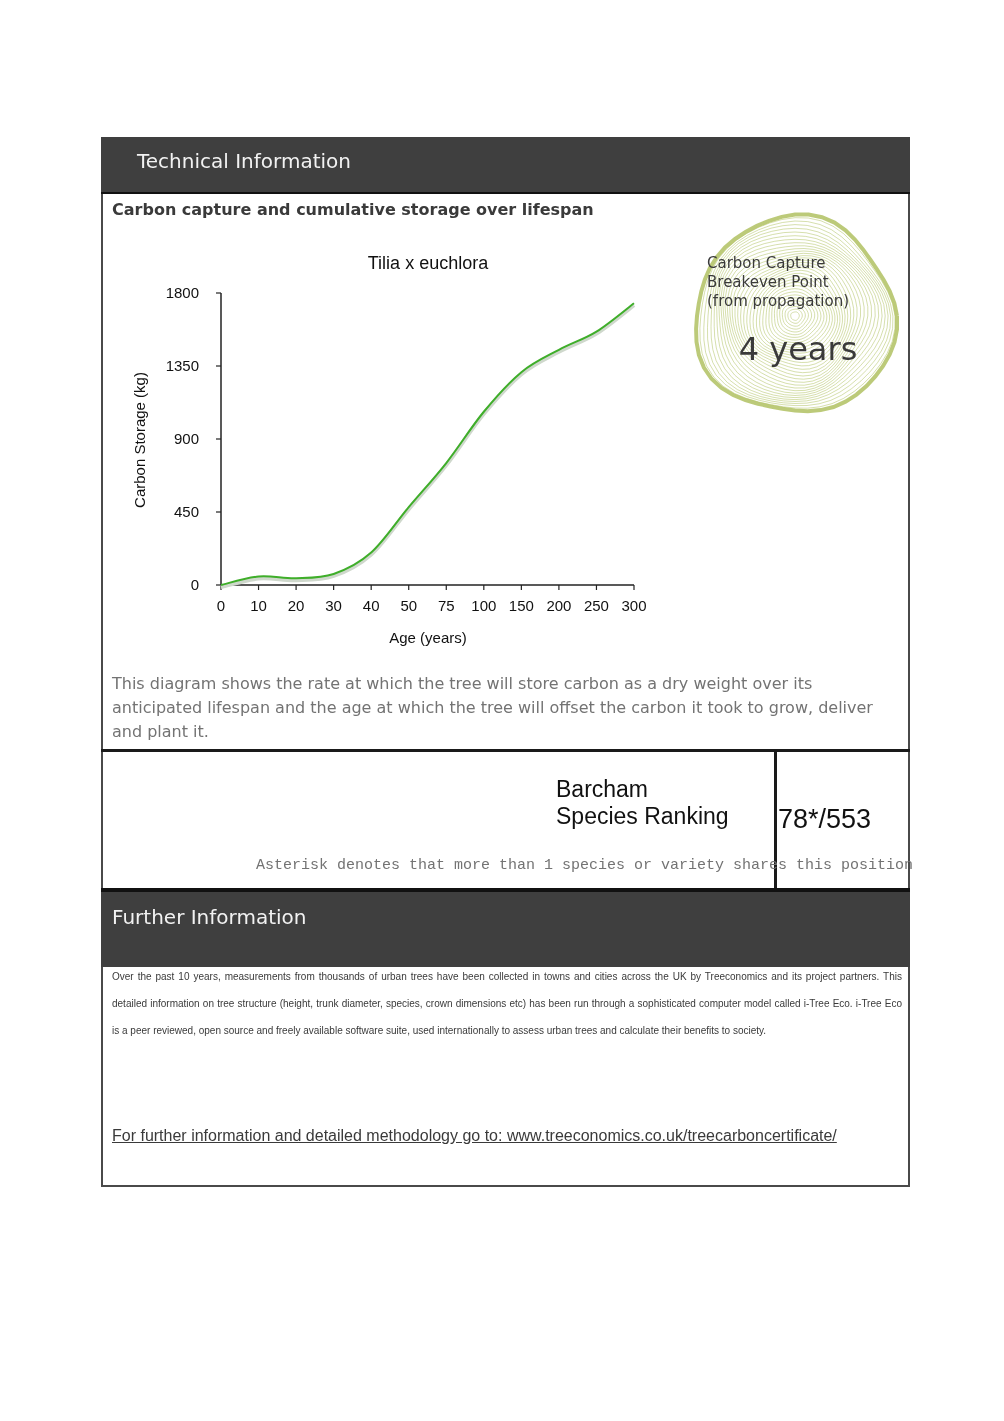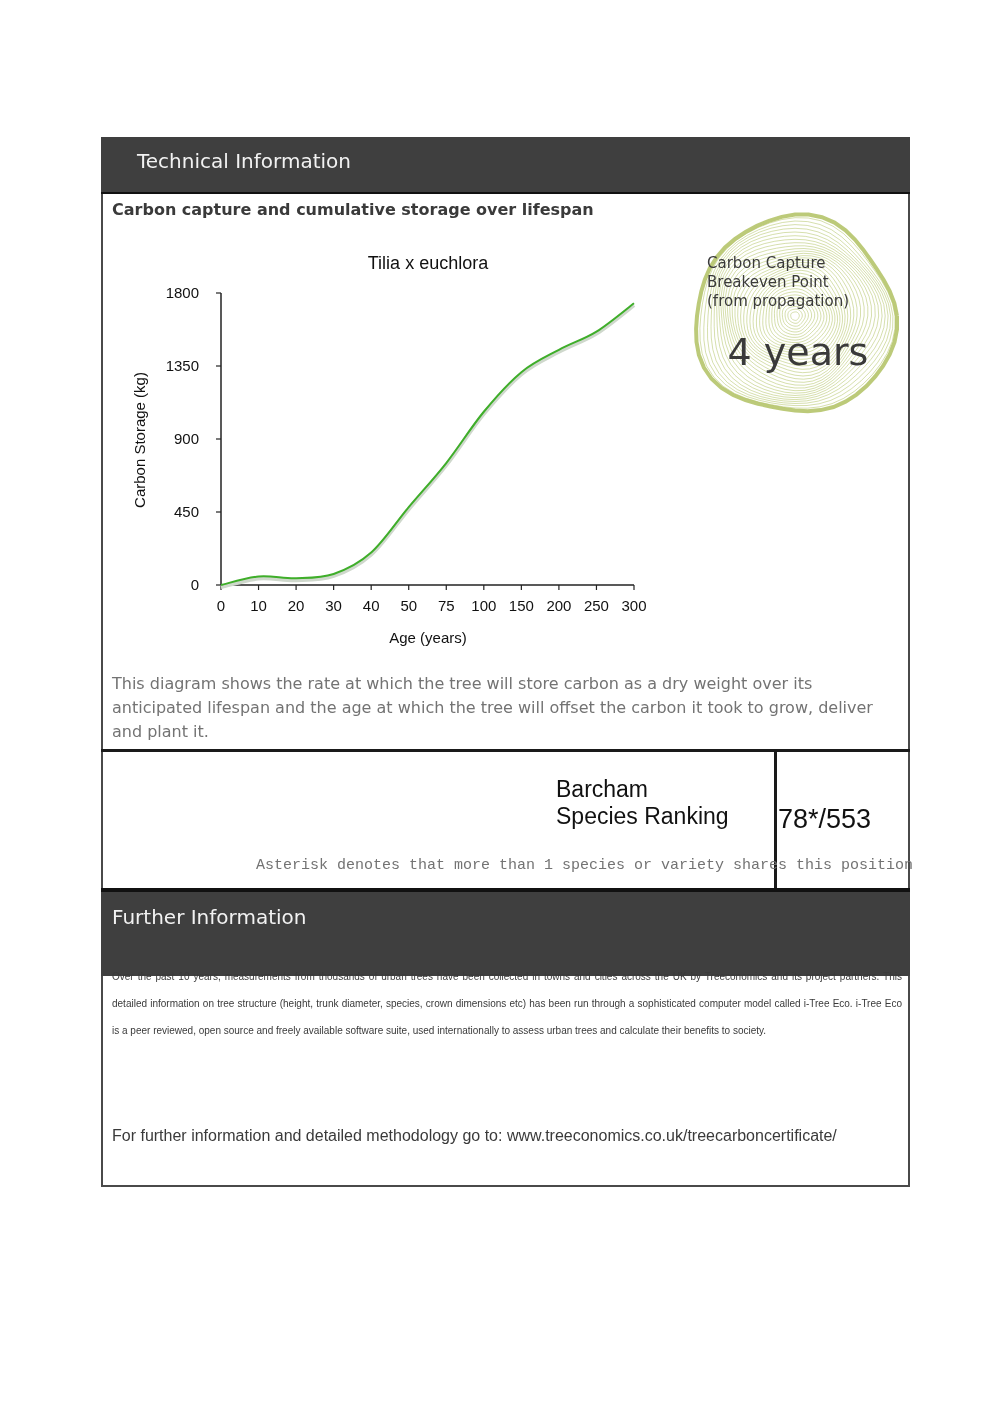--- a/index.html
+++ b/index.html
@@ -1,34 +1,34 @@
 <!DOCTYPE html>
 <html><head>
 <meta charset="utf-8">
 <style>
   html, body { margin: 0; padding: 0; background: #ffffff; }
   body { width: 1004px; height: 1421px; position: relative; font-family: "DejaVu Sans", sans-serif; color: #333; overflow: hidden; }
   .frame { position: absolute; left: 101px; top: 137px; width: 809px; height: 1050px; box-sizing: border-box; border: 2px solid #4a4a4a; background: #fff; }
   .hdr { position: absolute; left: 101px; width: 809px; background: #3f3f3f; color: #f2f2f2; box-sizing: border-box; padding-left: 11px; font-size: 20px; }
   .hdr.tech { top: 137px; height: 57px; line-height: 48px; border-bottom: 2px solid #111; padding-left: 36px; }
-  .hdr.further { top: 888px; height: 88px; padding-top: 12px; line-height: 26px; border-top: 4px solid #111; }
+  .hdr.further { top: 888px; height: 79px; padding-top: 12px; line-height: 26px; border-top: 4px solid #111; }
   .subtitle { position: absolute; left: 112px; top: 200px; font-size: 16px; font-weight: bold; color: #3a3a3a; }
   .chart { position: absolute; left: 120px; top: 240px; width: 540px; height: 420px; }
   .chart text { font-family: "Liberation Sans", sans-serif; fill: #111; }
   .badge { position: absolute; left: 688px; top: 212px; width: 214px; height: 210px; }
   .badge-text { position: absolute; left: 707px; top: 254px; width: 208px; text-align: left; font-size: 15px; line-height: 19px; color: #3a3a3a; }
-  .badge-years { position: absolute; left: 688px; top: 330px; width: 220px; text-align: center; font-size: 38px; color: #3a3a3a; }
+  .badge-years { position: absolute; left: 688px; top: 330px; width: 220px; text-align: center; font-size: 32px; color: #3a3a3a; }
   .desc { position: absolute; left: 112px; top: 672px; width: 780px; font-size: 16px; line-height: 24px; color: #737373; }
   .rank-box { position: absolute; left: 101px; top: 749px; width: 809px; height: 141px; box-sizing: border-box; border-top: 3px solid #1a1a1a; }
   .rank-divider { position: absolute; left: 774px; top: 749px; width: 3px; height: 139px; background: #1a1a1a; }
   .rank-label { position: absolute; left: 556px; top: 776px; font-family: "Liberation Sans", sans-serif; font-size: 23px; line-height: 27px; color: #111; }
   .rank-value { position: absolute; left: 778px; top: 804px; width: 126px; text-align: left; font-family: "Liberation Sans", sans-serif; font-size: 27px; color: #111; }
   .rank-note { position: absolute; left: 256px; top: 857px; font-family: Liberation Mono, monospace; font-size: 15px; color: #737373; }
   .further-text { position: absolute; left: 112px; top: 963px; width: 790px; font-family: "Liberation Sans", sans-serif; font-size: 10px; line-height: 27px; color: #3a3a3a; text-align: justify; }
-  .further-link { position: absolute; left: 112px; top: 1127px; font-family: "Liberation Sans", sans-serif; font-size: 16px; color: #3a3a3a; }
+  .further-link { position: absolute; left: 112px; top: 1127px; font-family: "Liberation Sans", sans-serif; font-size: 16px; color: #3a3a3a; text-decoration: underline; }
 </style>
 </head>
 <body>
 
 <div class="frame"></div>
 
 <div class="hdr tech">Technical Information</div>
 <div class="subtitle">Carbon capture and cumulative storage over lifespan</div>
 
 <svg class="chart" id="chart" viewBox="0 0 540 420">

